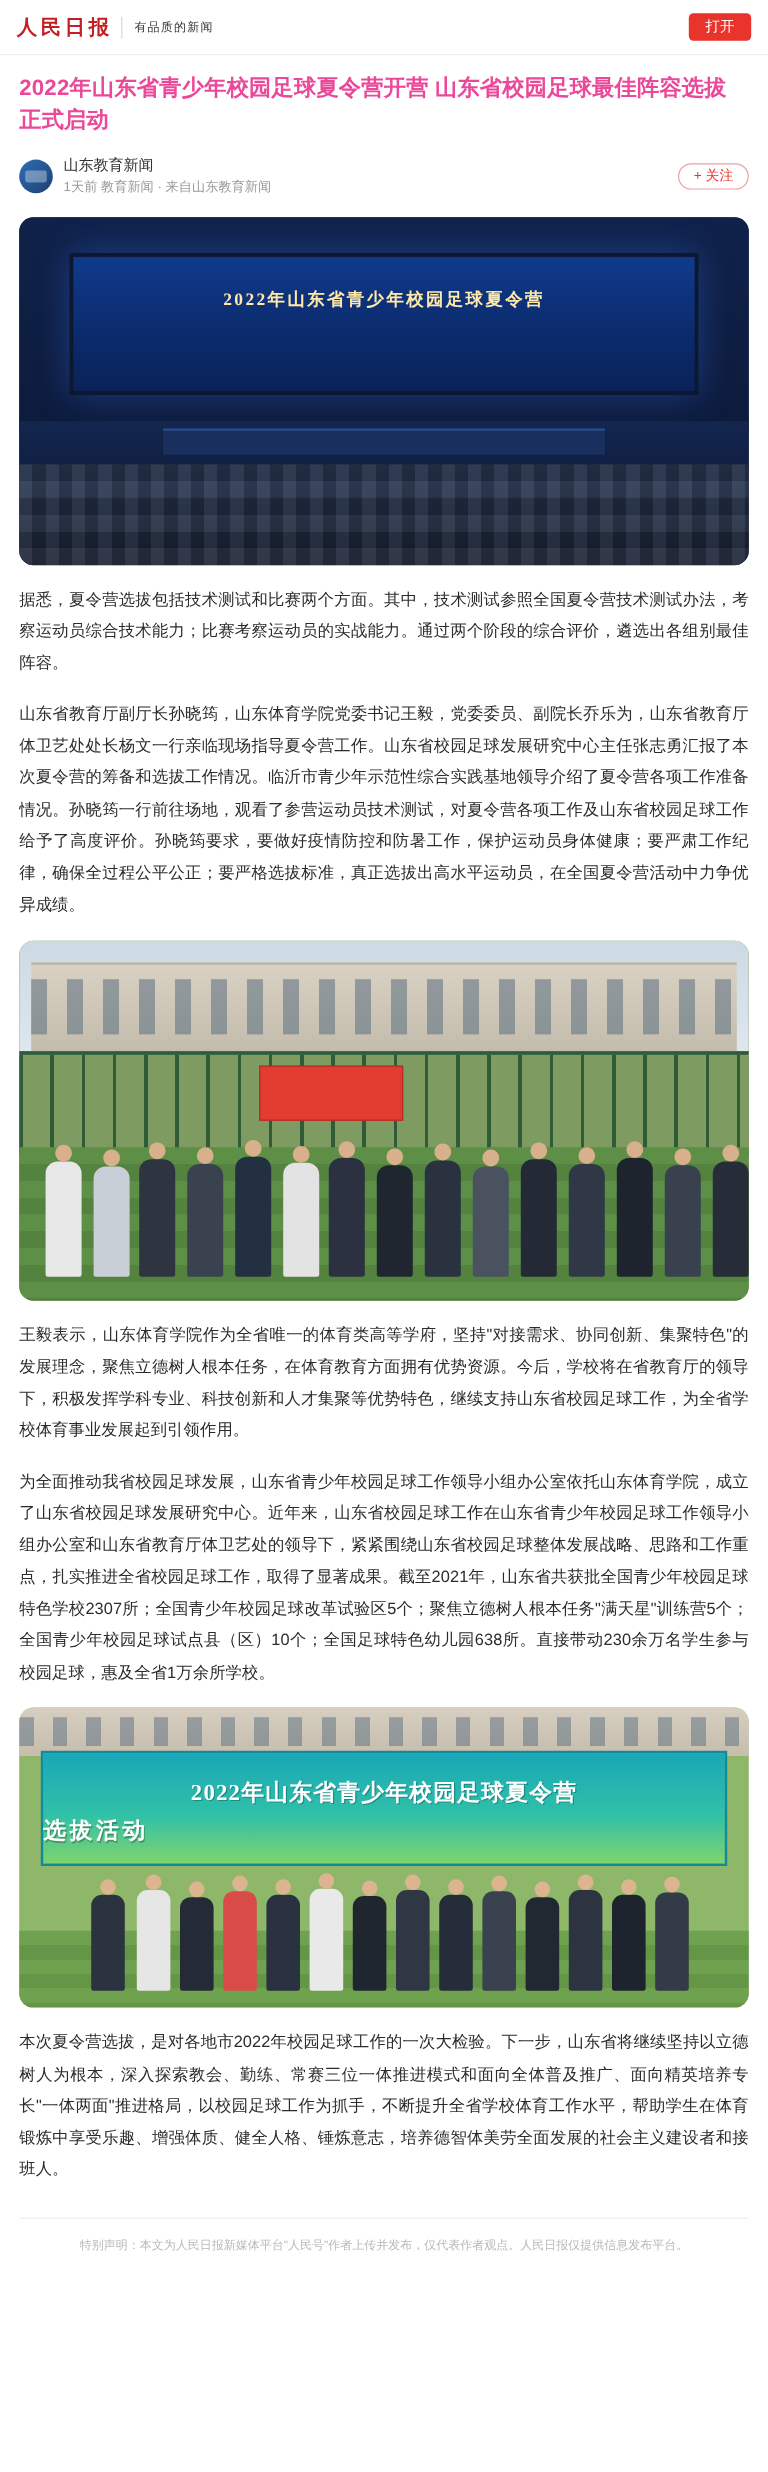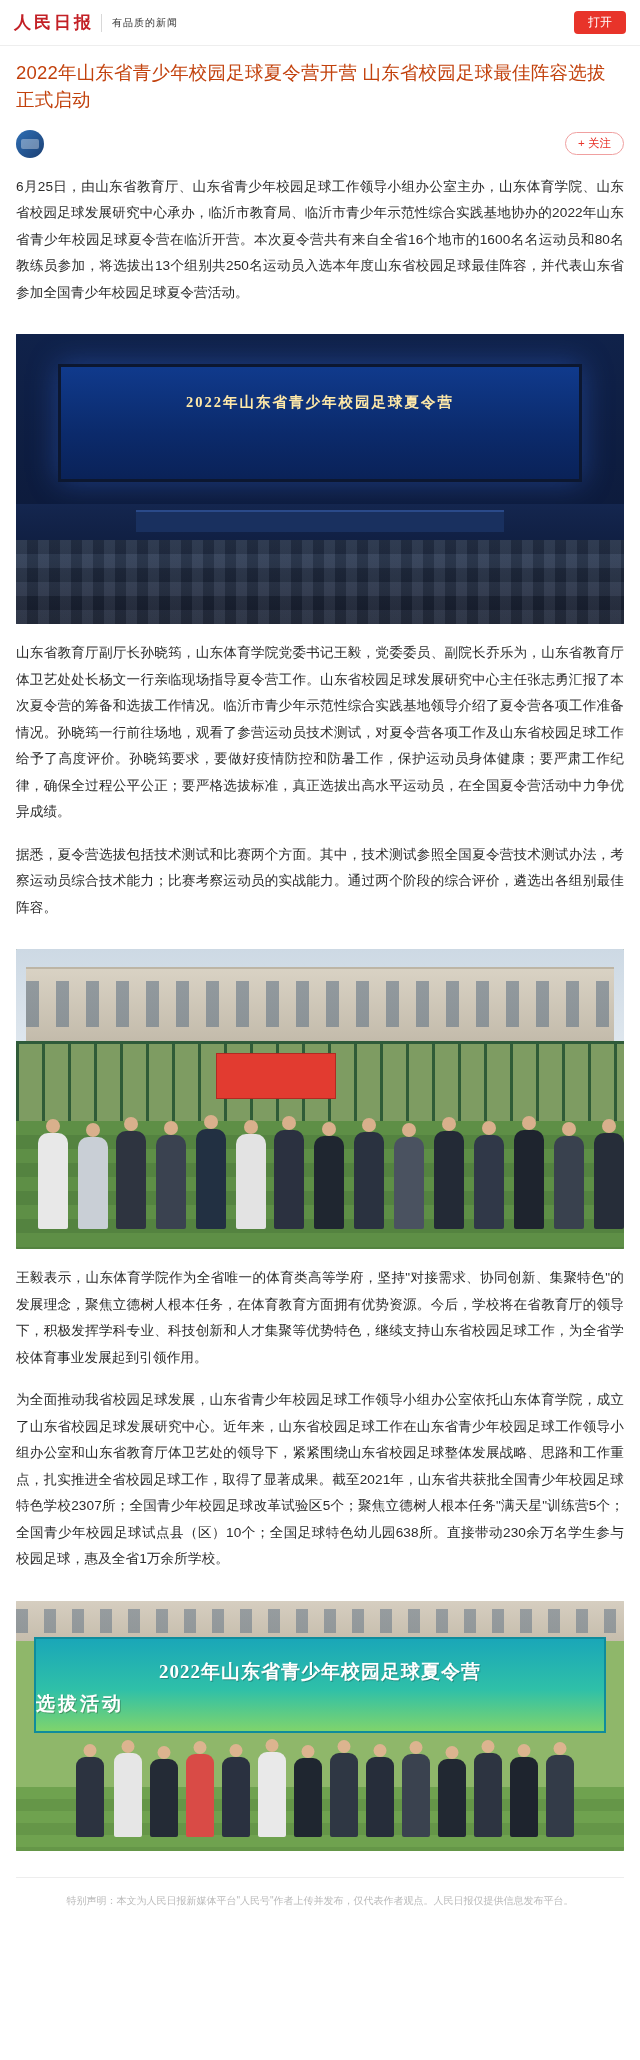--- a/index.html
+++ b/index.html
@@ -59,22 +59,22 @@
     line-height: 1.1;
   }
 
   
   .article {
     padding: 14px 16px 0 16px;
   }
   .headline {
     font-size: 18.5px;
     line-height: 1.45;
-    font-weight: normal;
-    color: #c2410c;
+    font-weight: bold;
+    color: #ec4899;
     letter-spacing: 0.2px;
   }
 
   
   .byline {
     display: flex;
     align-items: center;
     margin-top: 16px;
     margin-bottom: 4px;
   }
@@ -130,24 +130,24 @@
     line-height: 1.95;
     color: #2b2b2b;
     margin-top: 16px;
     text-align: justify;
     letter-spacing: 0.1px;
   }
 
   
   .photo {
     width: 100%;
-    margin-top: 28px;
+    margin-top: 16px;
     position: relative;
     overflow: hidden;
-    border-radius: 1px;
+    border-radius: 12px;
   }
 
   
   .photo-1 { height: 290px; background: #0e1c3a; }
   .p1-wall {
     position: absolute; left: 0; right: 0; top: 0; height: 180px;
     background: linear-gradient(180deg, #10224a 0%, #0d1b3c 100%);
   }
   .p1-screen {
     position: absolute; left: 42px; right: 42px; top: 30px; height: 118px;
@@ -338,38 +338,41 @@
   <div class="slogan">有品质的新闻</div>
   <button class="open-btn">打开</button>
 </div>
 
 <div class="article">
 
   <h1 class="headline">2022年山东省青少年校园足球夏令营开营 山东省校园足球最佳阵容选拔正式启动</h1>
 
   <div class="byline">
     <div class="avatar"></div>
+    <div class="byline-text">
+      <span class="byline-name">山东教育新闻</span>
+      <span class="byline-meta">1天前  教育新闻 · 来自山东教育新闻</span>
+    </div>
     <button class="follow-btn">+ 关注</button>
   </div>
 
-  <p class="para">6月25日，由山东省教育厅、山东省青少年校园足球工作领导小组办公室主办，山东体育学院、山东省校园足球发展研究中心承办，临沂市教育局、临沂市青少年示范性综合实践基地协办的2022年山东省青少年校园足球夏令营在临沂开营。本次夏令营共有来自全省16个地市的1600名名运动员和80名教练员参加，将选拔出13个组别共250名运动员入选本年度山东省校园足球最佳阵容，并代表山东省参加全国青少年校园足球夏令营活动。</p>
 
   <div class="photo photo-1">
     <div class="p1-wall"></div>
     <div class="p1-screen">
       <div class="p1-screen-line1">2022年山东省青少年校园足球夏令营</div>
     </div>
     <div class="p1-stage"></div>
     <div class="p1-table"></div>
     <div class="p1-seats"></div>
     <div class="p1-heads"></div>
   </div>
 
+  <p class="para">据悉，夏令营选拔包括技术测试和比赛两个方面。其中，技术测试参照全国夏令营技术测试办法，考察运动员综合技术能力；比赛考察运动员的实战能力。通过两个阶段的综合评价，遴选出各组别最佳阵容。</p>
   <p class="para">山东省教育厅副厅长孙晓筠，山东体育学院党委书记王毅，党委委员、副院长乔乐为，山东省教育厅体卫艺处处长杨文一行亲临现场指导夏令营工作。山东省校园足球发展研究中心主任张志勇汇报了本次夏令营的筹备和选拔工作情况。临沂市青少年示范性综合实践基地领导介绍了夏令营各项工作准备情况。孙晓筠一行前往场地，观看了参营运动员技术测试，对夏令营各项工作及山东省校园足球工作给予了高度评价。孙晓筠要求，要做好疫情防控和防暑工作，保护运动员身体健康；要严肃工作纪律，确保全过程公平公正；要严格选拔标准，真正选拔出高水平运动员，在全国夏令营活动中力争优异成绩。</p>
-  <p class="para">据悉，夏令营选拔包括技术测试和比赛两个方面。其中，技术测试参照全国夏令营技术测试办法，考察运动员综合技术能力；比赛考察运动员的实战能力。通过两个阶段的综合评价，遴选出各组别最佳阵容。</p>
 
   <div class="photo photo-2">
     <div class="p2-sky"></div>
     <div class="p2-building"></div>
     <div class="p2-fence"></div>
     <div class="p2-banner"></div>
     <div class="p2-turf"></div>
     <div class="p2-people">
       <span style="left:22px;height:96px;background:#e8e8e8;"></span>
       <span style="left:62px;height:92px;background:#c9cfd6;"></span>
@@ -411,17 +414,18 @@
       <span style="left:314px;height:84px;background:#2f3744;"></span>
       <span style="left:350px;height:80px;background:#262d3a;"></span>
       <span style="left:386px;height:83px;background:#3a424f;"></span>
       <span style="left:422px;height:78px;background:#212832;"></span>
       <span style="left:458px;height:84px;background:#2d3441;"></span>
       <span style="left:494px;height:80px;background:#1e242e;"></span>
       <span style="left:530px;height:82px;background:#333b48;"></span>
     </div>
   </div>
 
+  <p class="para">本次夏令营选拔，是对各地市2022年校园足球工作的一次大检验。下一步，山东省将继续坚持以立德树人为根本，深入探索教会、勤练、常赛三位一体推进模式和面向全体普及推广、面向精英培养专长"一体两面"推进格局，以校园足球工作为抓手，不断提升全省学校体育工作水平，帮助学生在体育锻炼中享受乐趣、增强体质、健全人格、锤炼意志，培养德智体美劳全面发展的社会主义建设者和接班人。</p>
 
 
   <div class="disclaimer">特别声明：本文为人民日报新媒体平台"人民号"作者上传并发布，仅代表作者观点。人民日报仅提供信息发布平台。</div>
 
 </div>
 
 </body></html>

